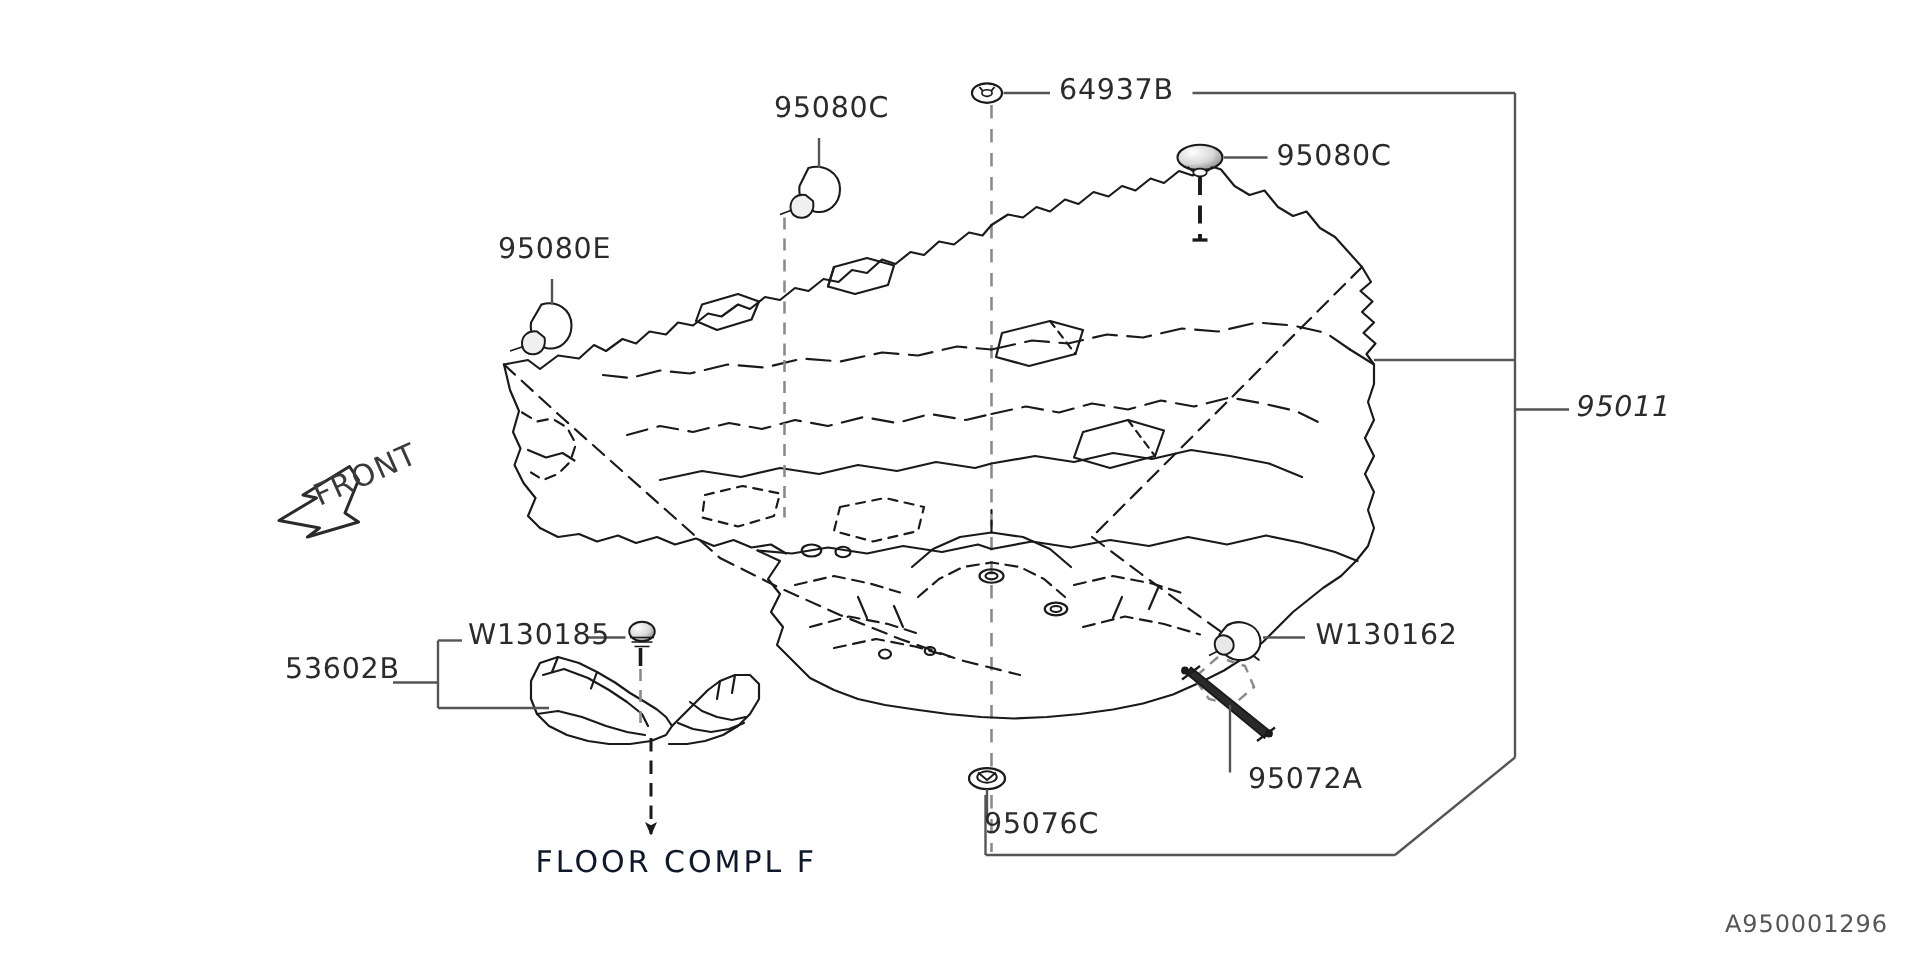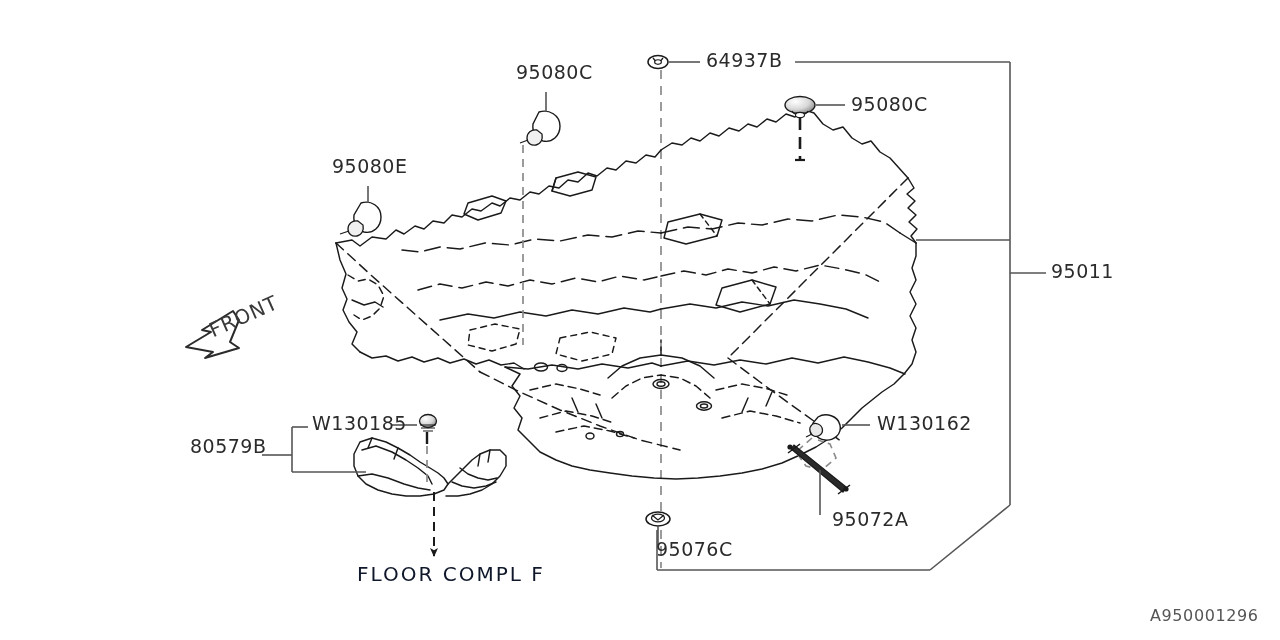--- a/index.html
+++ b/index.html
@@ -332,25 +332,25 @@
   </svg>
 
   <div class="lbl" style="left:516px; top:63px;">95080C</div>
 
   <div class="lbl" style="left:706px; top:51px;">64937B</div>
 
   <div class="lbl" style="left:851px; top:95px;">95080C</div>
 
   <div class="lbl" style="left:332px; top:157px;">95080E</div>
 
-  <div class="lbl" style="left:1051px; top:262px;">95011</div>
+  <div class="lbl" style="left:1051px; top:262px;font-style:italic;">95011</div>
 
   <div class="lbl" style="left:312px; top:414px;">W130185</div>
 
-  <div class="lbl" style="left:190px; top:437px;">80579B</div>
+  <div class="lbl" style="left:190px; top:437px;">53602B</div>
 
   <div class="lbl" style="left:877px; top:414px;">W130162</div>
 
   <div class="lbl" style="left:812px; top:510px;margin-left:20px;">95072A</div>
 
   <div class="lbl" style="left:620px; top:540px;margin-left:36px;">95076C</div>
 
   <div class="front-lbl" style="left:215px; top:318px;">FRONT</div>
 
   <div class="floor-lbl" style="left:357px; top:562px;">FLOOR COMPL F</div>

